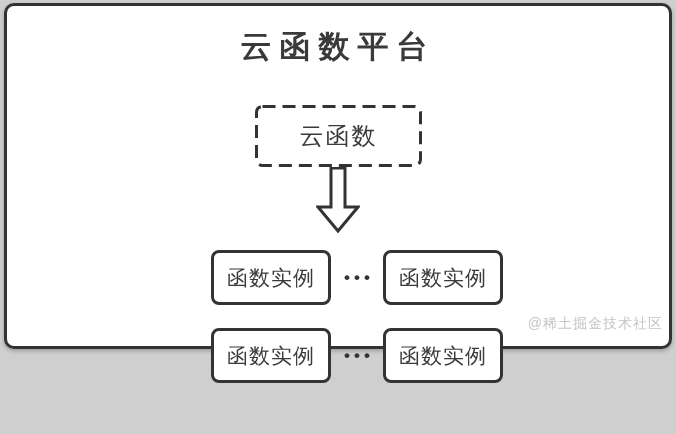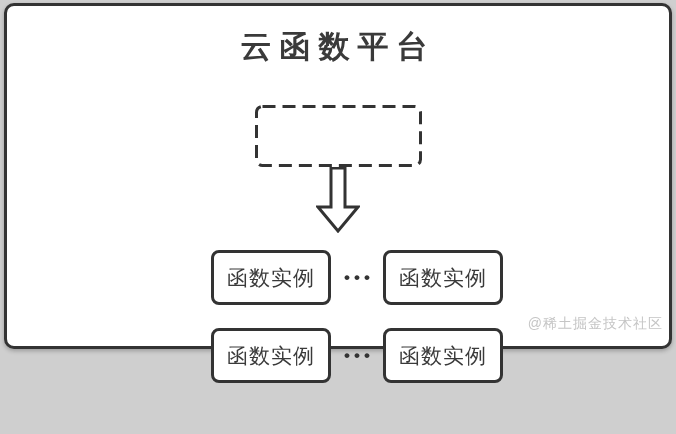--- a/index.html
+++ b/index.html
@@ -117,20 +117,21 @@
 
 <div class="canvas">
   <div class="panel">
 
     <div class="title">云函数平台</div>
 
     <div class="dashed-node">
       <svg class="frame" width="167" height="62" viewBox="0 0 167 62">
         <rect x="1.5" y="1.5" width="164" height="59" rx="6" fill="none" style="stroke: var(--border); stroke-width: 3; stroke-dasharray: 13 7;"></rect>
       </svg>
+      <span class="label">云函数</span>
     </div>
 
     <svg class="arrow" viewBox="0 0 44 66">
       <polygon points="15,1 29,1 29,40 42,40 22,64 2,40 15,40" style="fill: var(--panel-bg); stroke: var(--border); stroke-width: 3; stroke-linejoin: miter;"></polygon>
     </svg>
 
     <div class="row row-1">
       <div class="instance-box">函数实例</div>
       <div class="dots">•••</div>
       <div class="instance-box">函数实例</div>

